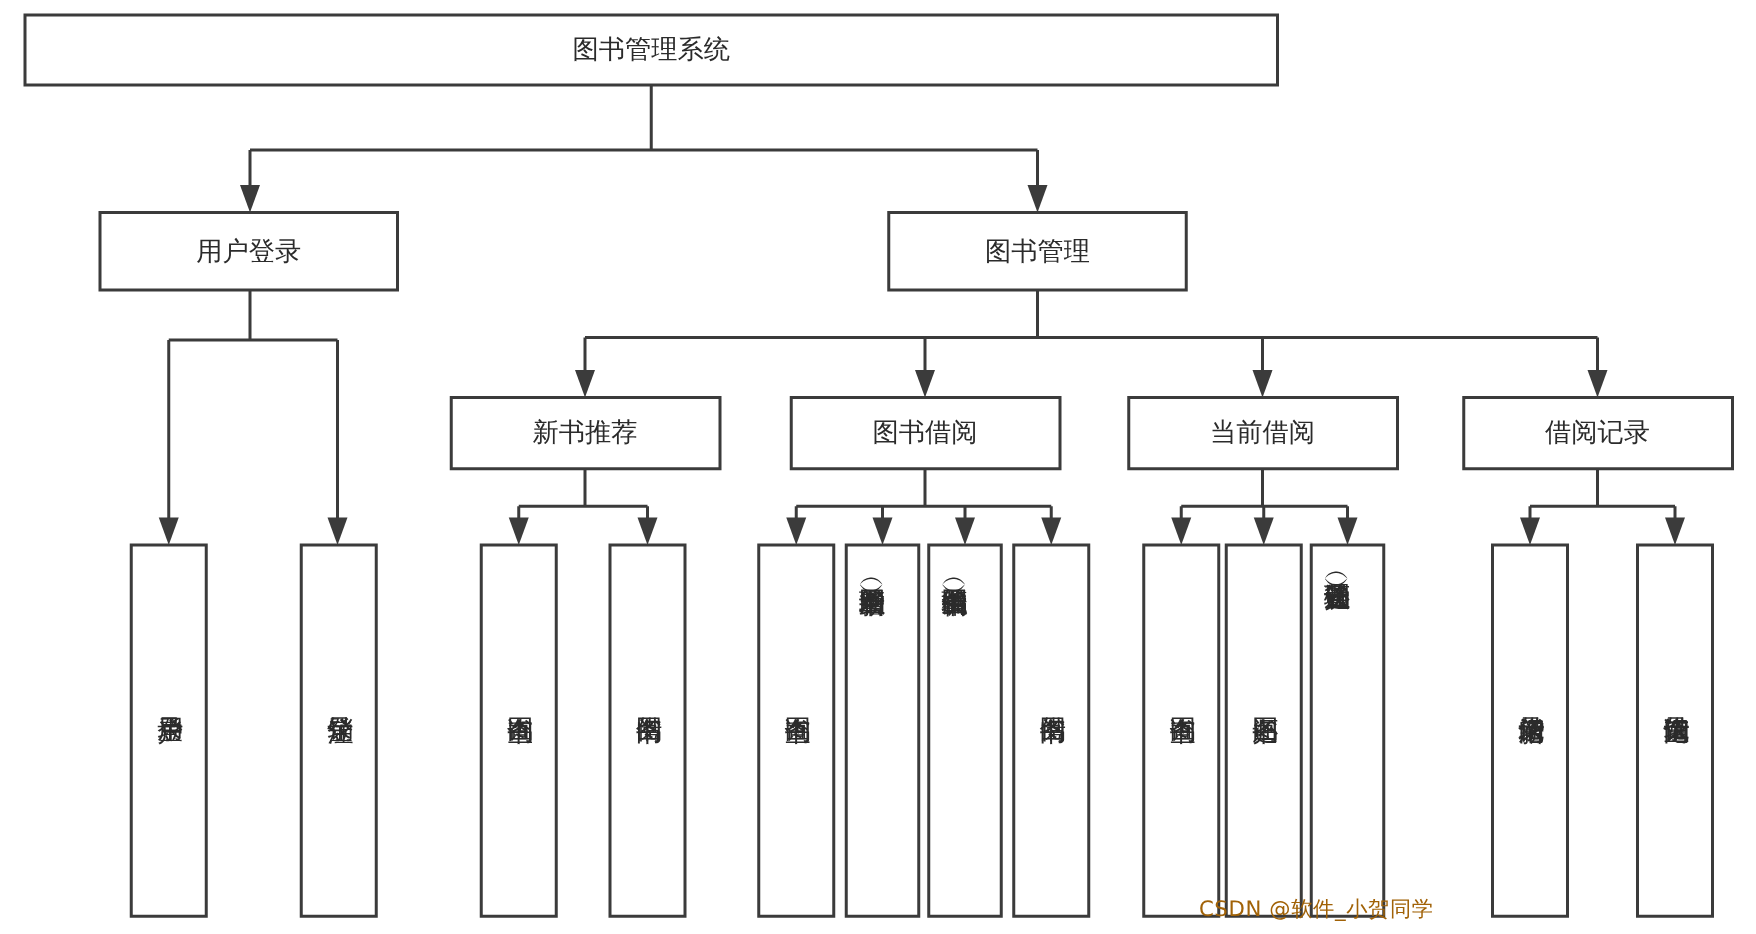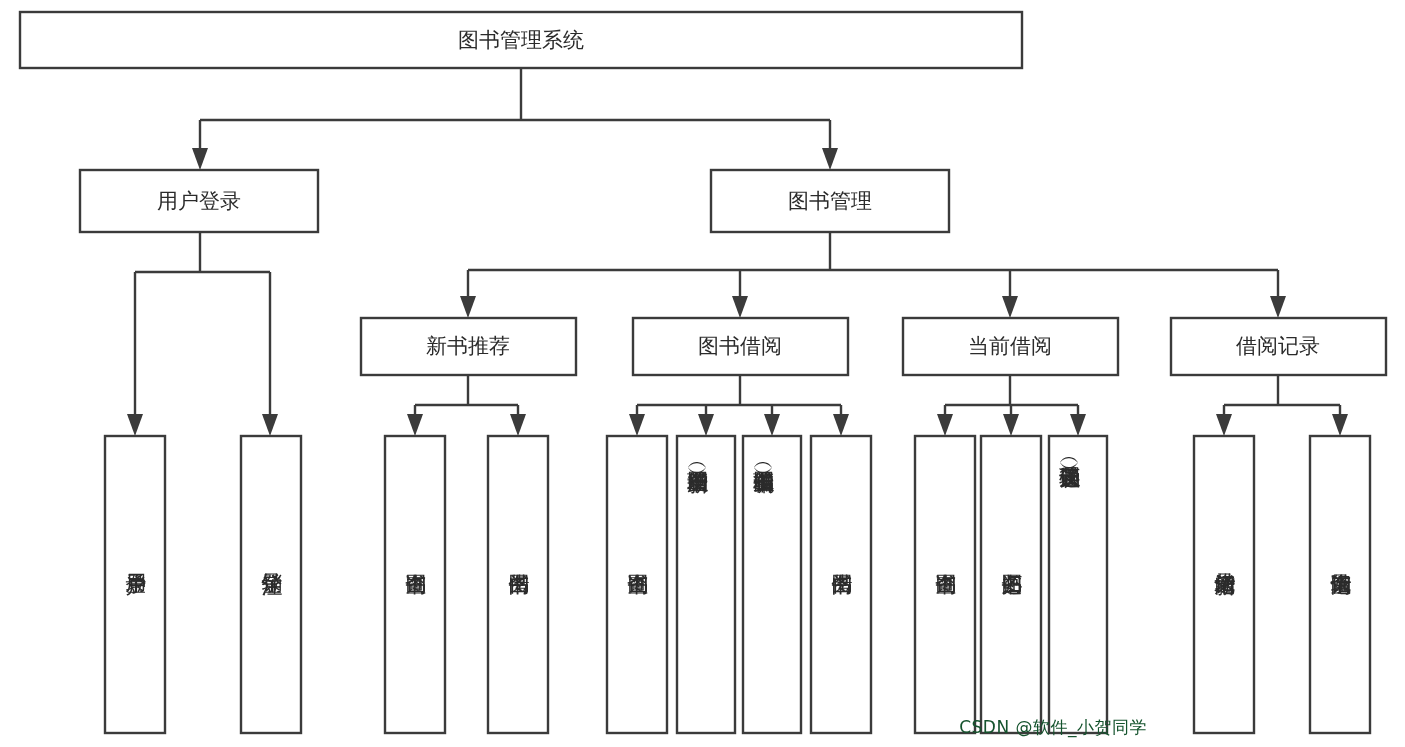--- a/index.html
+++ b/index.html
@@ -53,21 +53,21 @@
     text-anchor: middle;
   }
   .node-label-v {
     text-anchor: middle;
     font-size: 21px;
   }
   .watermark {
     position: absolute;
     right: 8px;
     bottom: 8px;
-    color: #14532d;
+    color: #a16207;
     font-size: 17px;
     font-family: "DejaVu Sans", "Liberation Sans", sans-serif;
     letter-spacing: 0.5px;
     white-space: nowrap;
     pointer-events: none;
   }
 </style>
 </head>
 <body>
 

